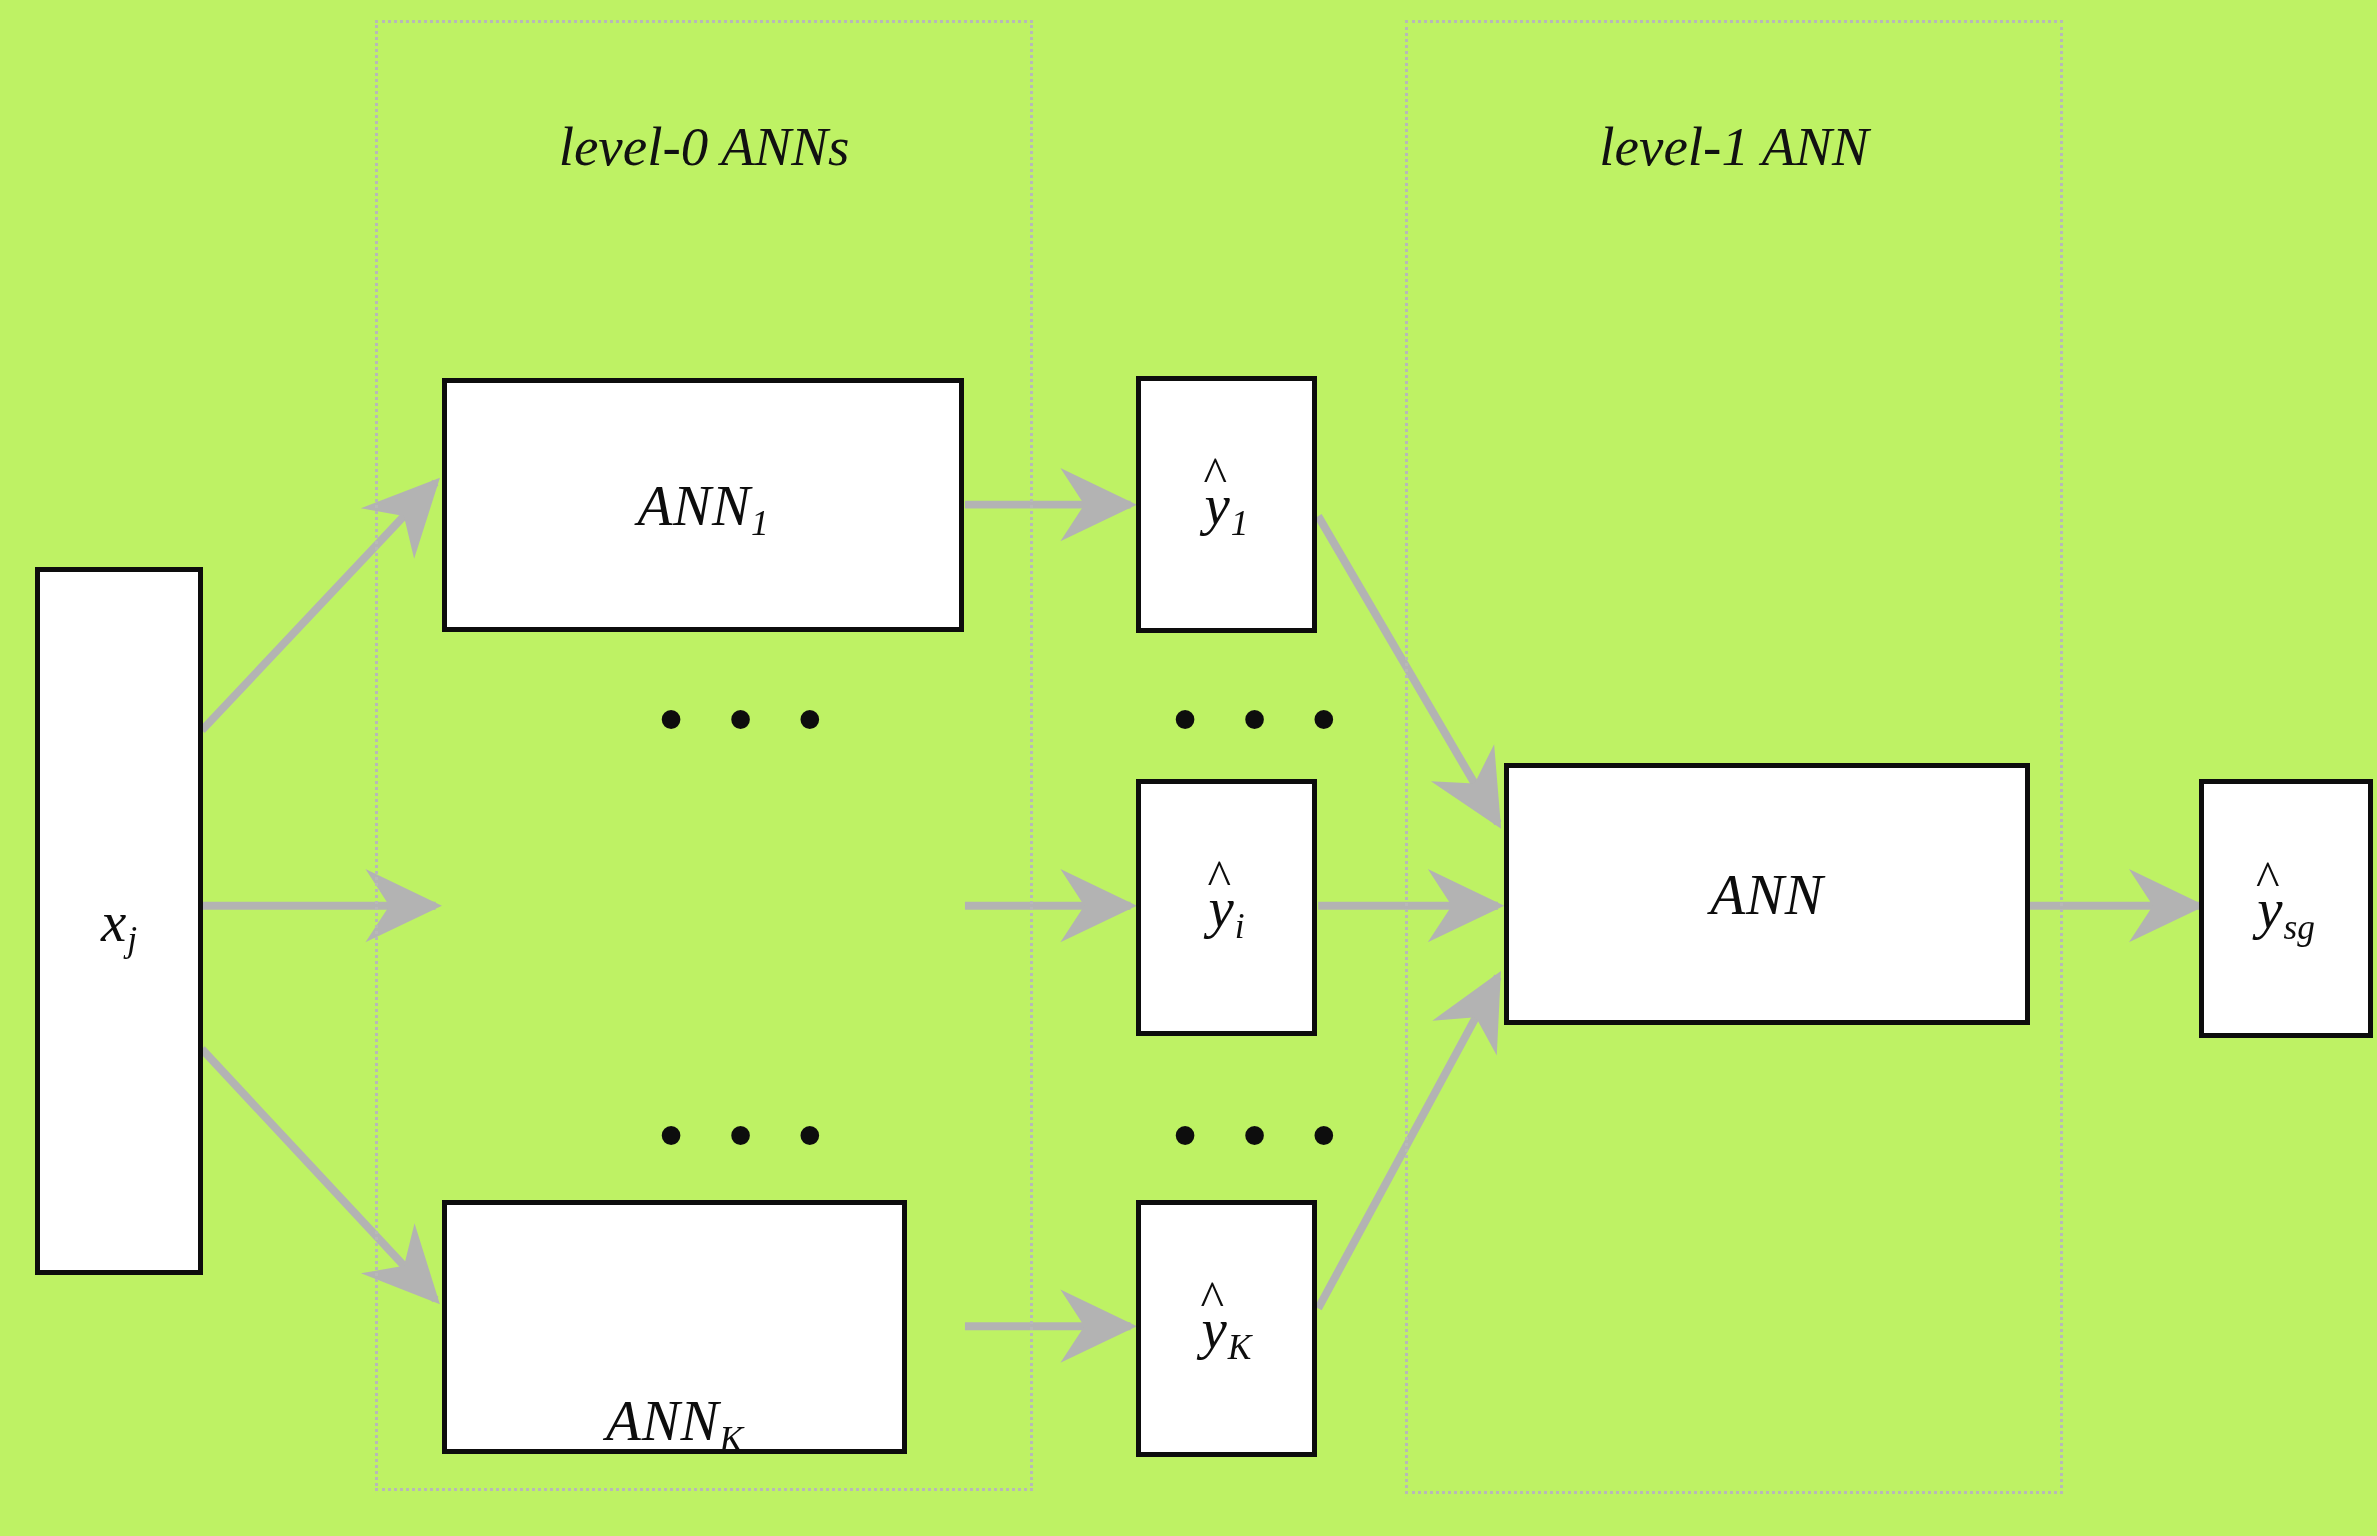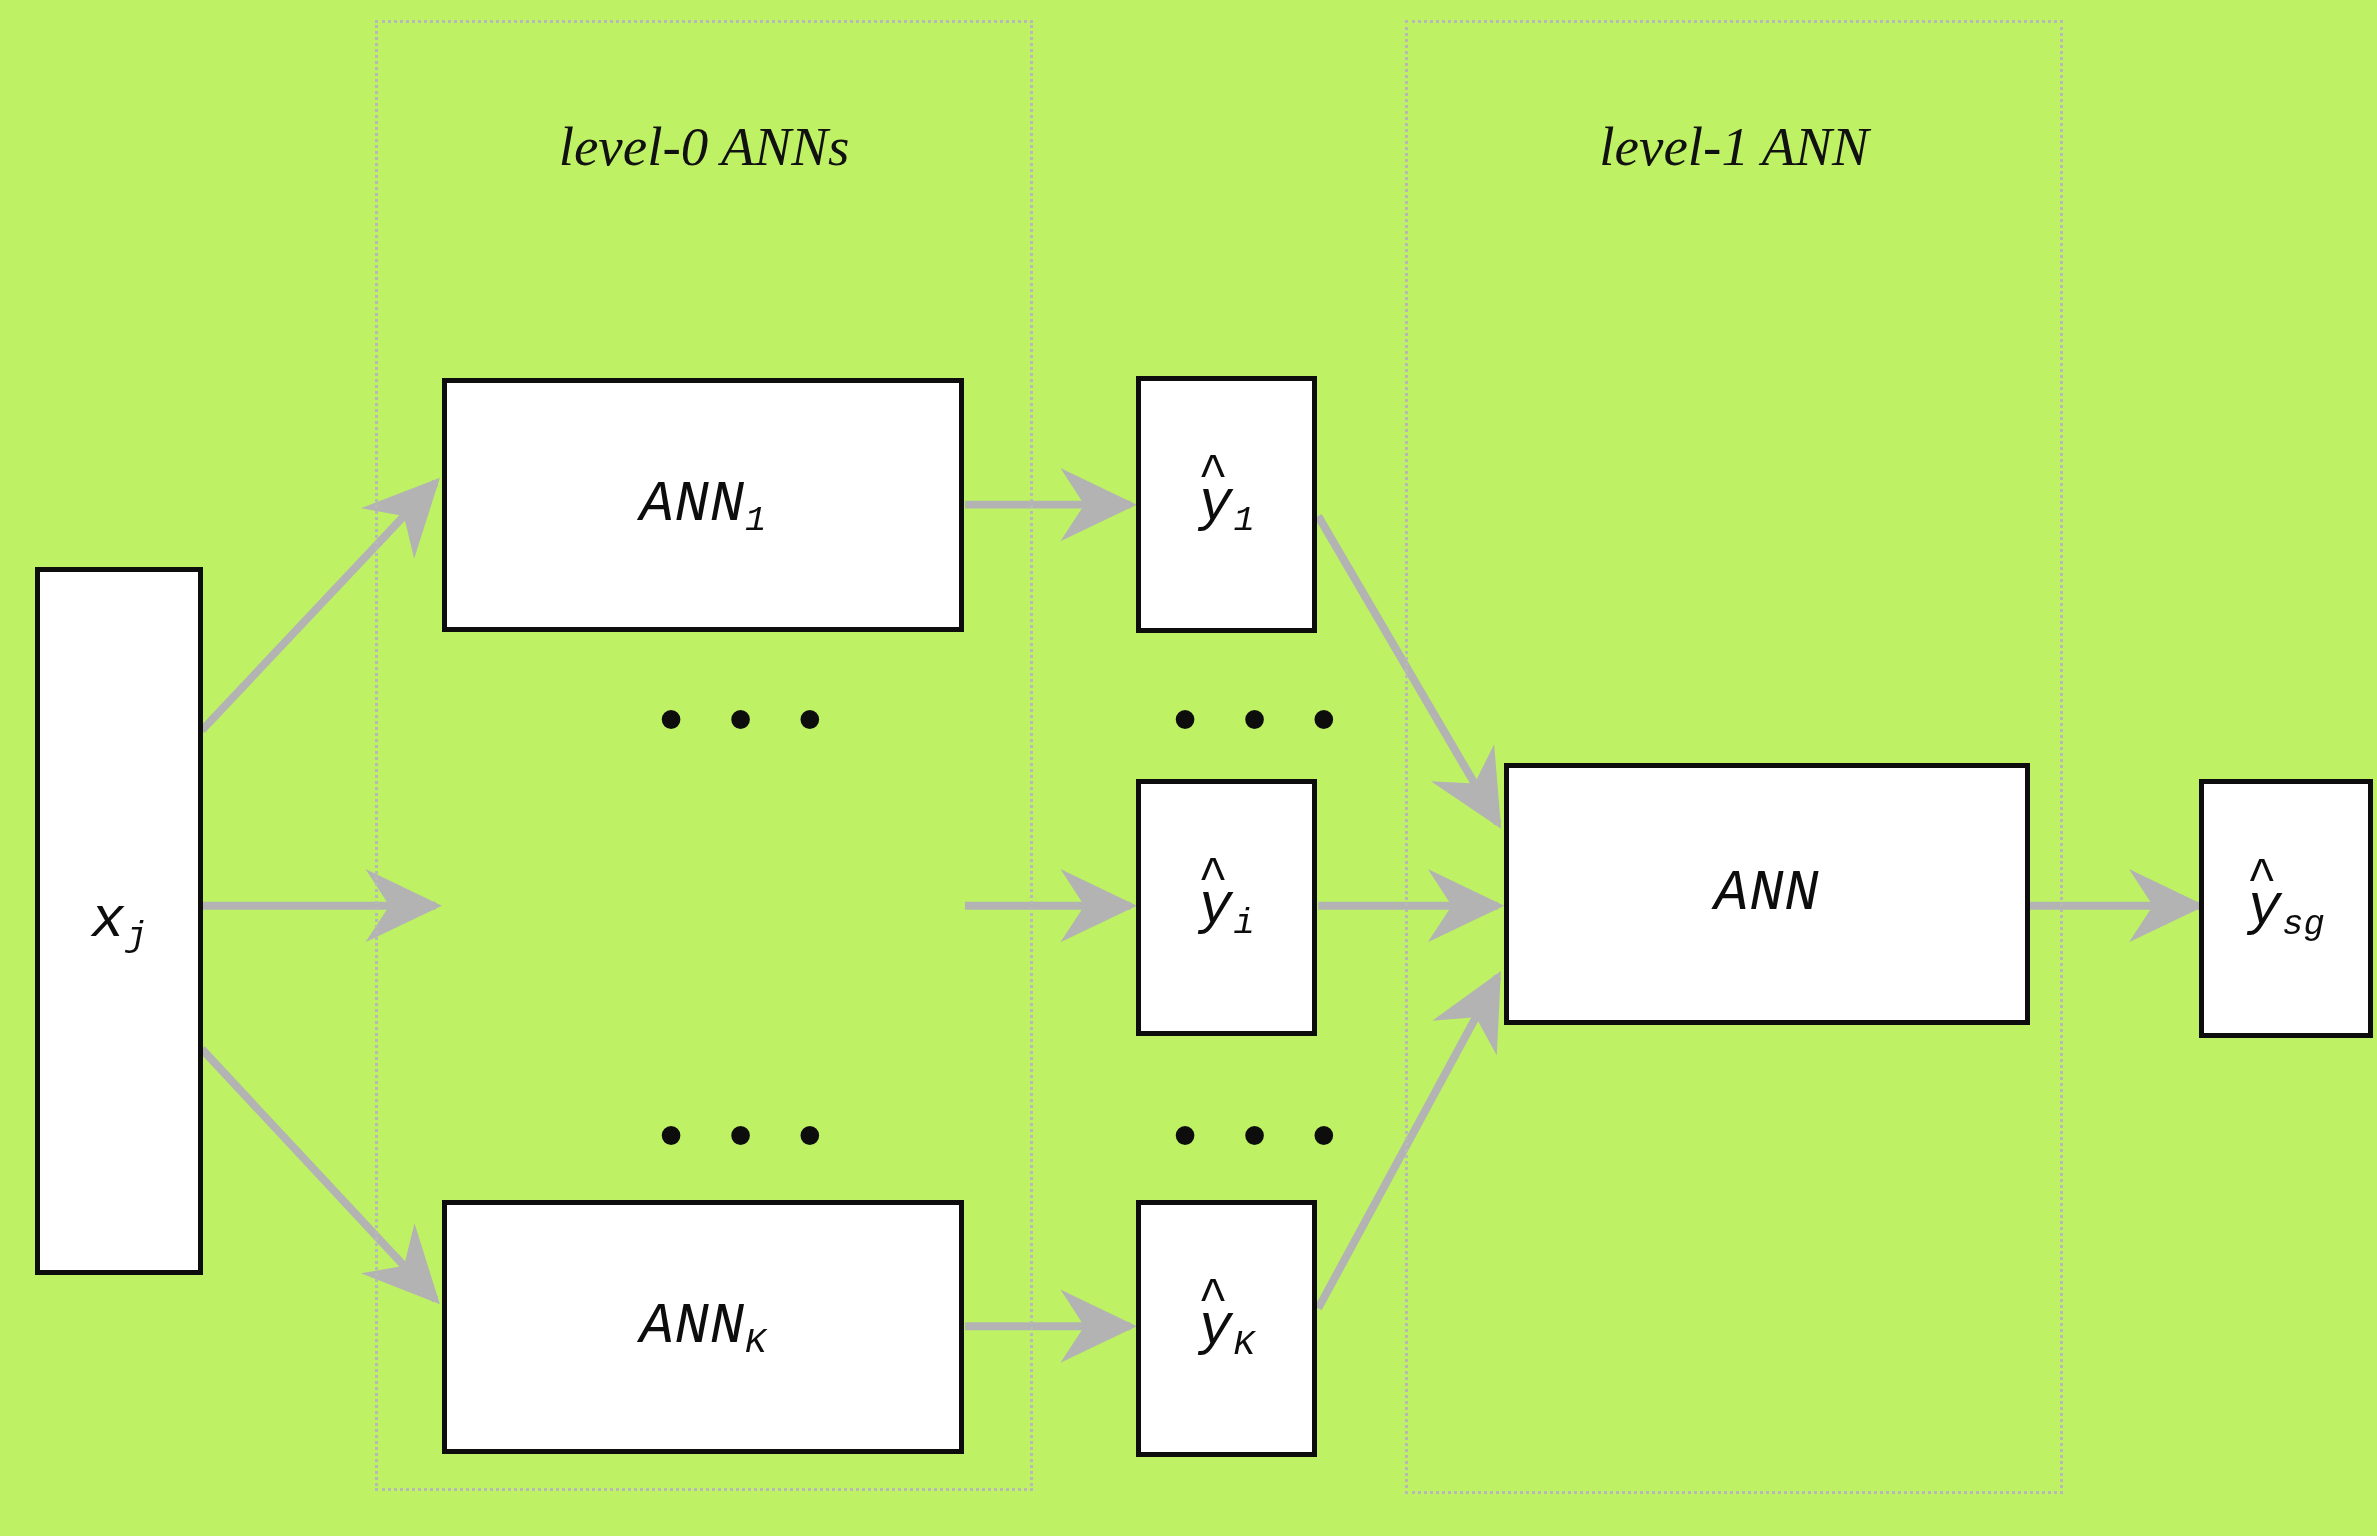--- a/index.html
+++ b/index.html
@@ -42,21 +42,21 @@
   .node-box {
     position: absolute;
     border: 5.3px solid #0d0d0d;
     box-sizing: border-box;
     background: #ffffff;
     display: flex;
     align-items: center;
     justify-content: center;
   }
   .node-label {
-    font-family: Liberation Mono, monospace;
+    font-family: Liberation Serif, serif;
     font-style: italic;
     font-size: 57px;
     color: #0d0d0d;
     line-height: 1;
     white-space: nowrap;
     letter-spacing: 0.9px;
   }
   .node-label sub {
     font-size: 0.62em;
     font-style: italic;
@@ -130,21 +130,21 @@
     </span>
   </div>
 
   <div class="node-box" style="left:442px; top:378px; width:522px; height:254px;">
     <span class="node-label">
       <span>ANN</span><sub>1</sub>
     </span>
   </div>
 
 
-  <div class="node-box" style="left:442px; top:1200px; width:522px; height:254px;">
+  <div class="node-box" style="left:442px; top:1200px; width:465px; height:254px;align-items:flex-end;">
     <span class="node-label">
       <span>ANN</span><sub>K</sub>
     </span>
   </div>
 
   <div class="node-box" style="left:1136px; top:376px; width:181px; height:257px;">
     <span class="node-label">
       <span class="hat-wrap"><span class="hat">^</span><span>y</span></span><sub>1</sub>
     </span>
   </div>

